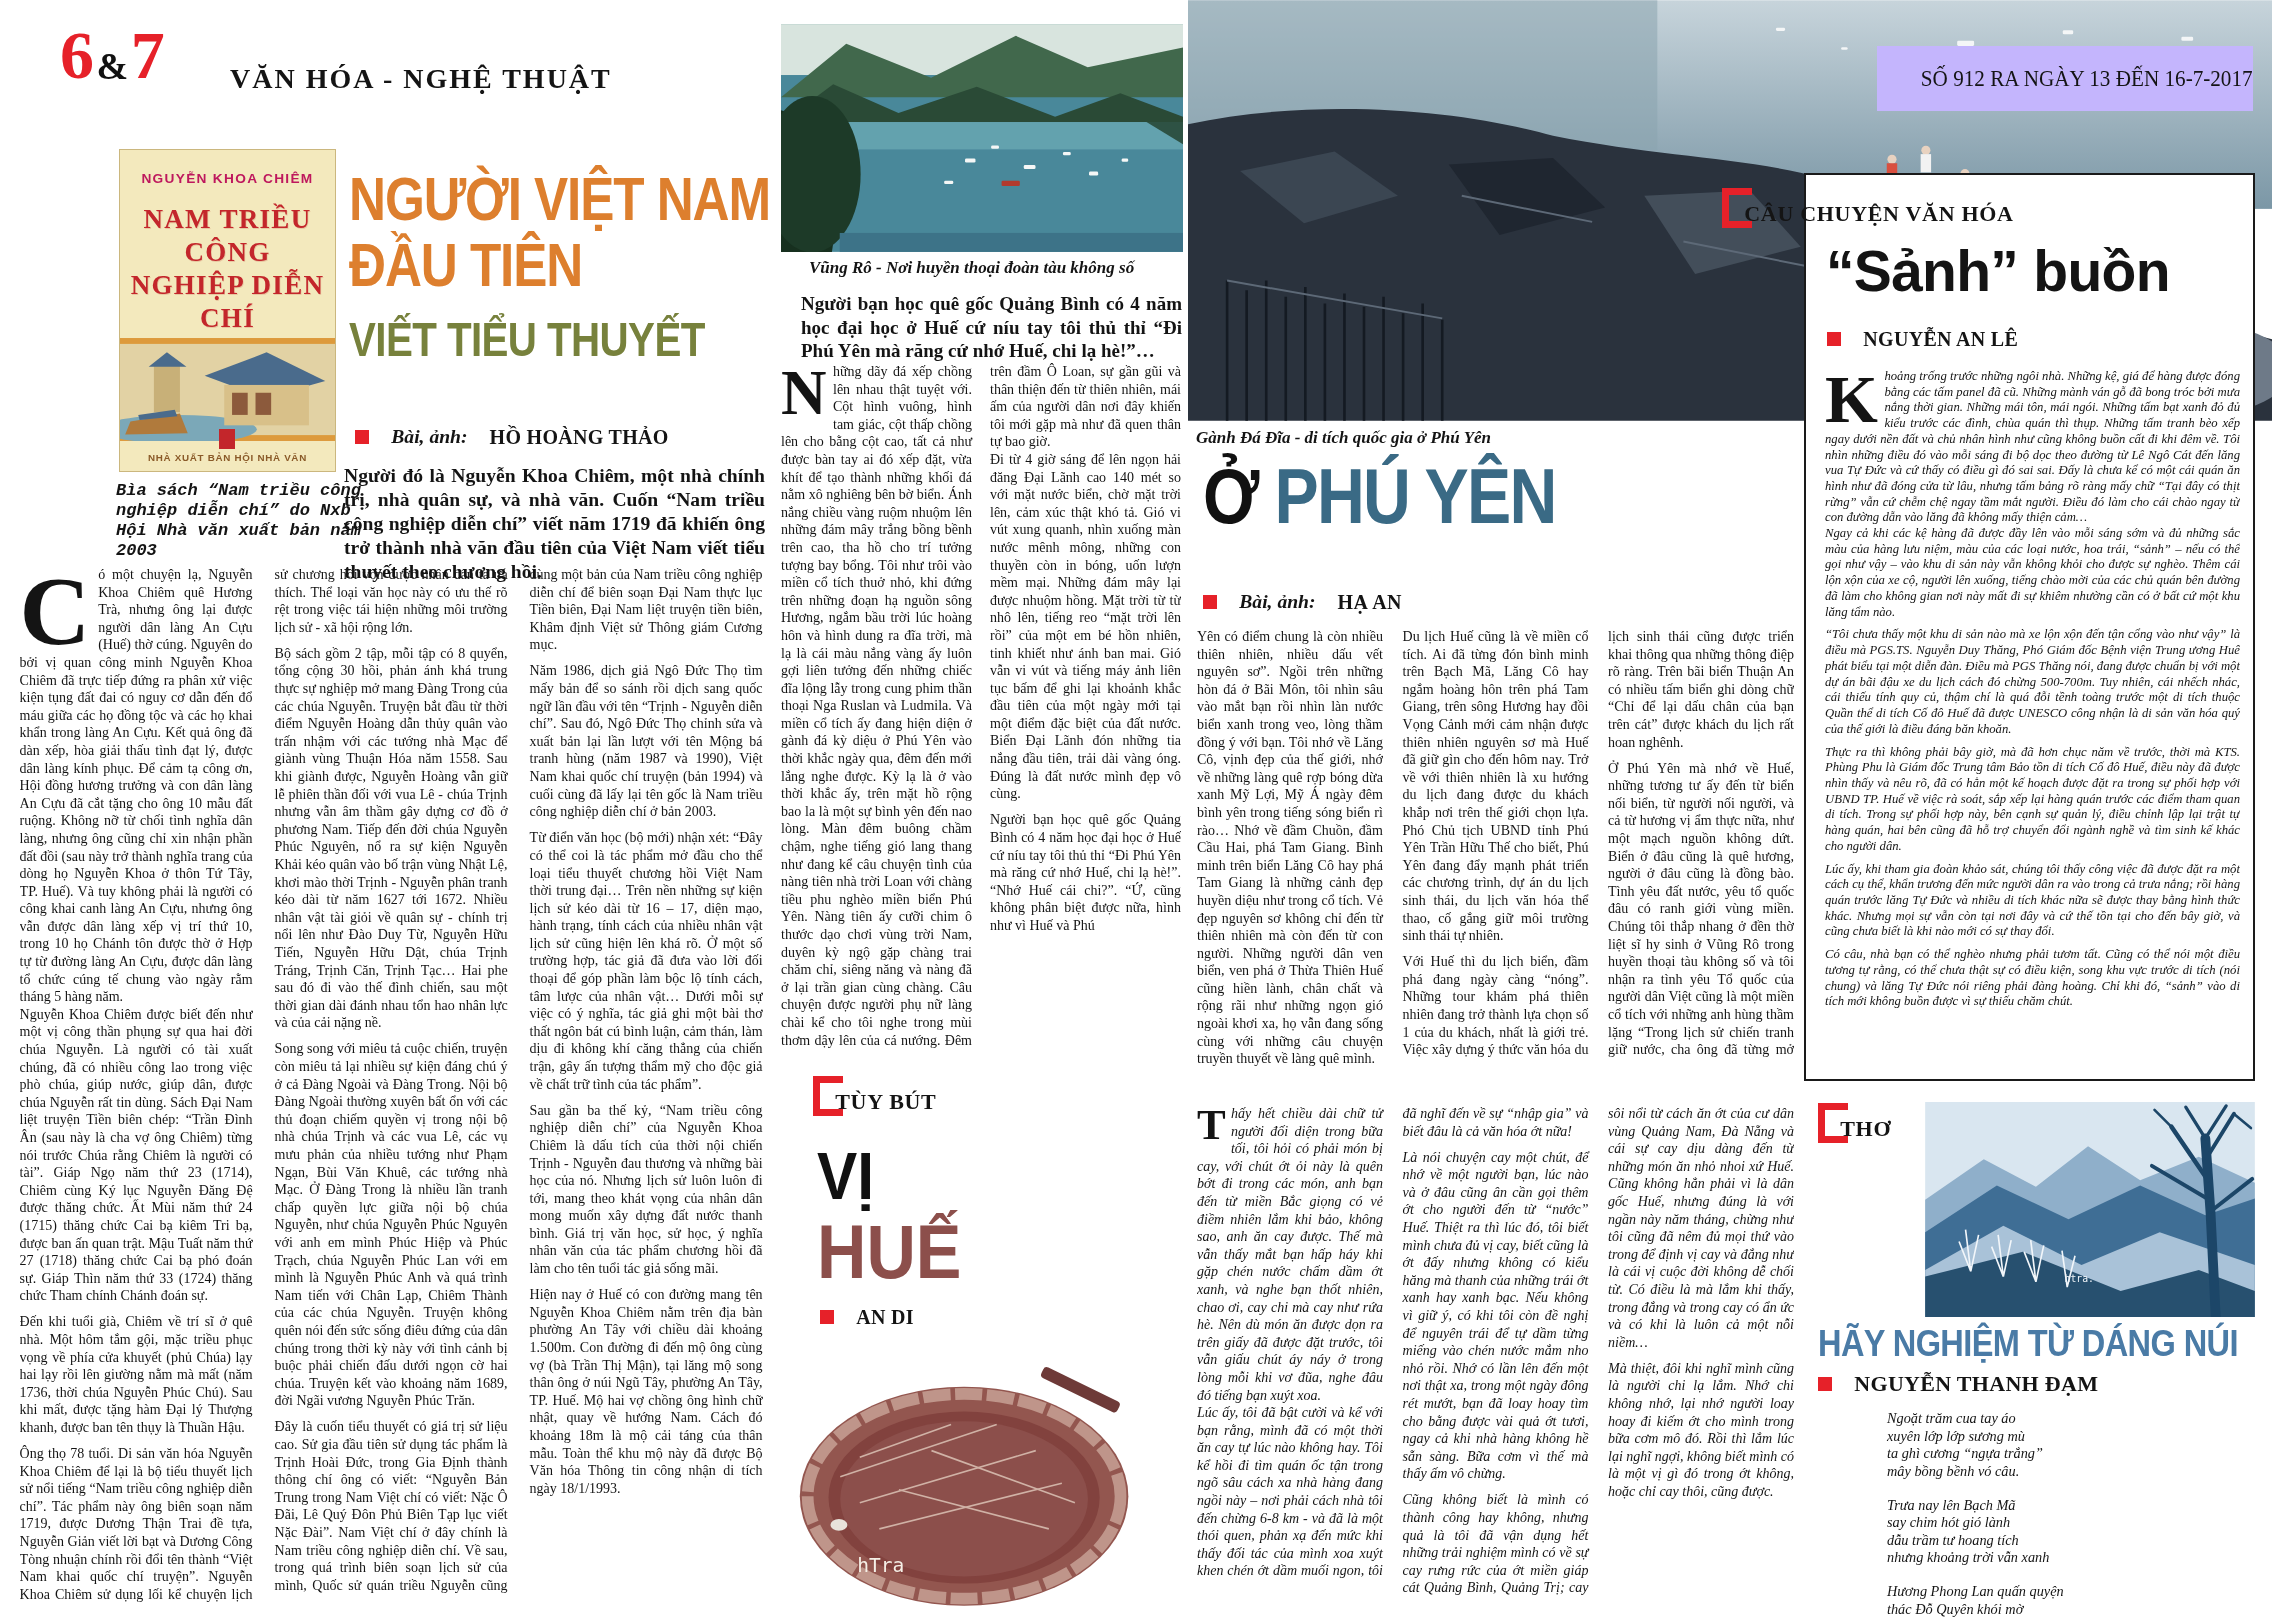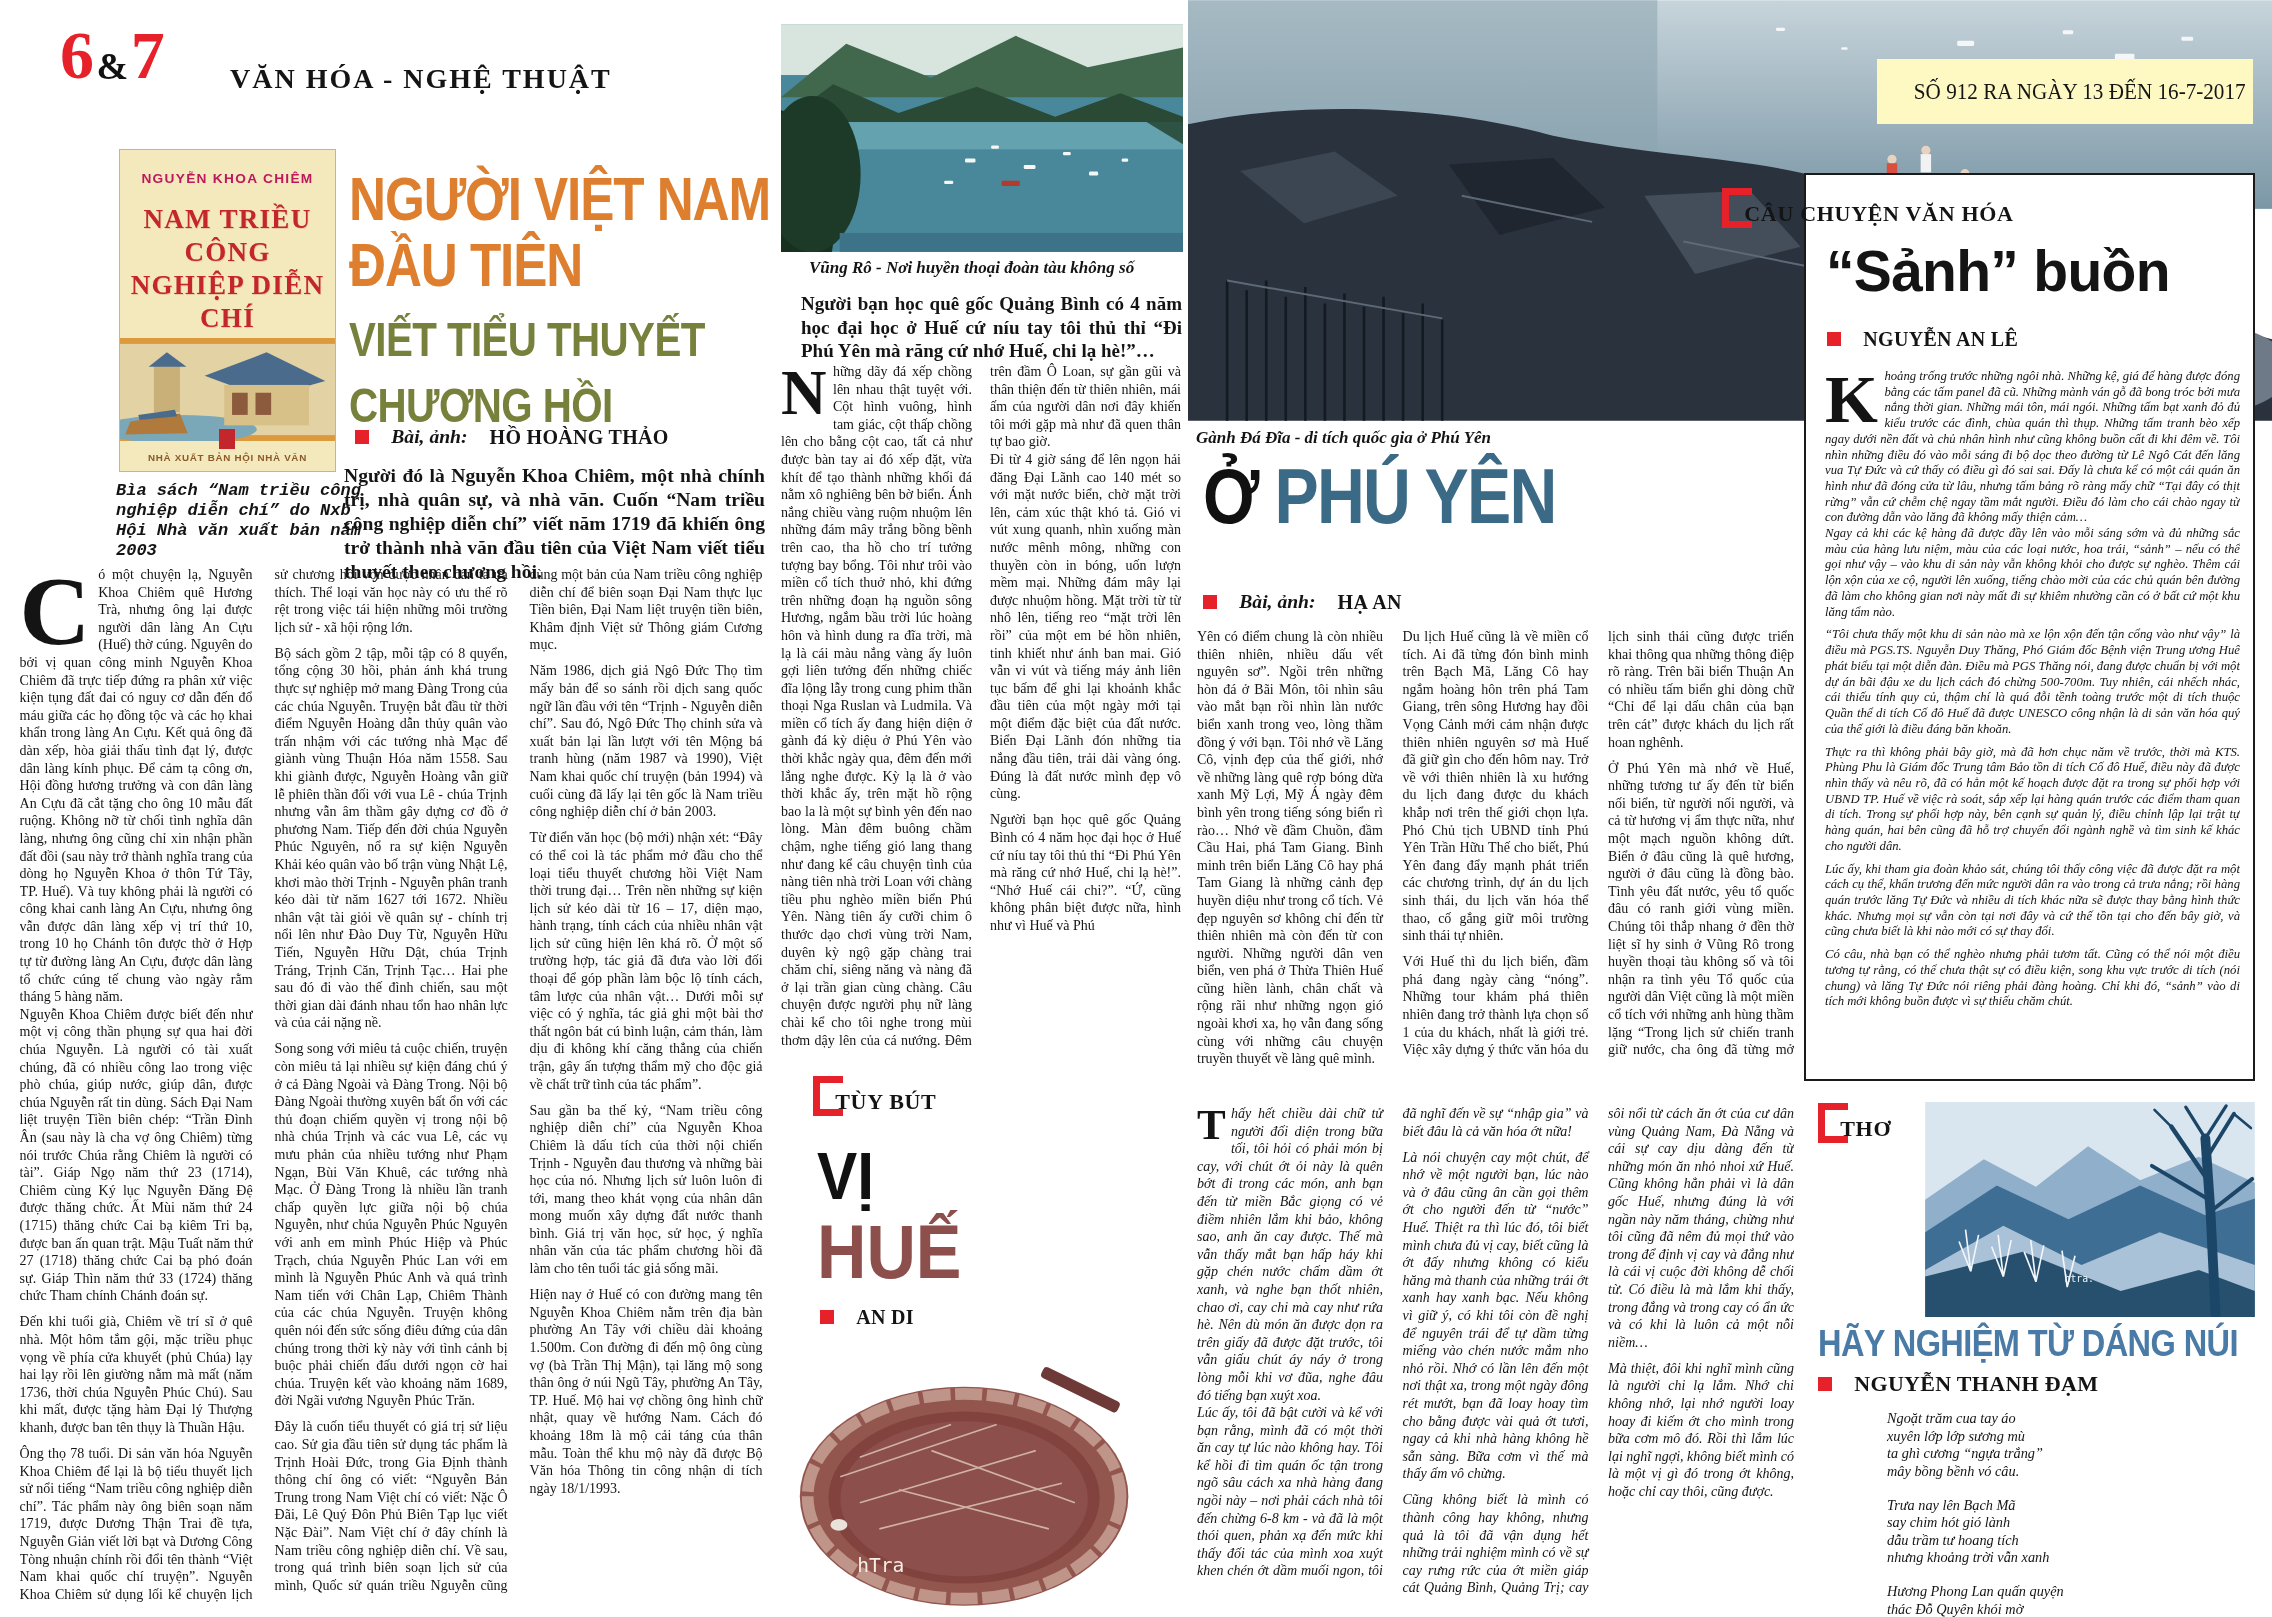--- a/index.html
+++ b/index.html
@@ -9,22 +9,22 @@
   *{margin:0;padding:0;box-sizing:border-box;}
   html,body{background:#fff;}
   body{width:2273px;height:1618px;position:relative;overflow:hidden;
        font-family:"Liberation Serif",serif;color:var(--ink);}
   .abs{position:absolute;}
   
   #masthead-page{left:60px;top:23.5px;display:flex;align-items:flex-end;}
   .pn{font:bold 68px/0.92 "Liberation Serif",serif;color:var(--red);}
   .pa{font:bold 38px/1 "Liberation Serif",serif;color:#111;margin:0 2.6px 1.3px 2.6px;}
   #masthead-section{left:230px;top:65px;font:bold 28px/1 "Liberation Serif",serif;letter-spacing:2px;}
-  #issue-band{left:1877px;top:59px;width:376px;height:65px;background:#fef9c3;
-              display:flex;align-items:center;justify-content:flex-start;}
+  #issue-band{left:1877px;top:46px;width:376px;height:65px;background:#c4b5fd;
+              display:flex;align-items:center;justify-content:flex-end;}
   #issue-text{font:23.5px/1 "Liberation Serif",serif;transform:scaleX(.9);transform-origin:right center;white-space:nowrap;}
   
   .kicker{display:flex;align-items:flex-end;}
   .kicker-bracket{width:30px;height:40px;border:7.2px solid var(--red);border-right:none;}
   .kicker-label{font:bold 22px/1 "Liberation Serif",serif;letter-spacing:0.7px;margin:0 0 2.6px -7.8px;}
   .byline{display:flex;align-items:center;gap:22px;}
   .redsq{width:14.3px;height:14.3px;background:var(--red);flex:0 0 auto;}
   .byline .lab{font:bold italic 19.6px/1 "Liberation Serif",serif;}
   .byline .nam{font:bold 20px/1 "Liberation Serif",serif;letter-spacing:0.3px;}
   .photo-cap{font:bold italic 17px/20px "Liberation Serif",serif;}
@@ -200,21 +200,20 @@
   </div>
   <div id="book-logo"></div>
   <div id="book-pub">NHÀ XUẤT BẢN HỘI NHÀ VĂN</div>
 </div>
 <div class="abs photo-cap" id="novel-caption">Bìa sách “Nam triều công nghiệp diễn chí” do Nxb Hội Nhà văn xuất bản năm 2003</div>
 
 <div class="abs" id="novel-title">
   <div class="nt-line1"><span class="condensed">NGƯỜI VIỆT NAM</span></div>
   <div class="nt-line1"><span class="condensed">ĐẦU TIÊN</span></div>
   <div class="nt-line2" style="margin-top:14.3px;"><span class="condensed">VIẾT TIỂU THUYẾT</span></div>
-  <div class="nt-line2"><span class="condensed">CHƯƠNG HỒI</span></div>
 </div>
 <div class="abs byline" id="novel-byline">
   <span class="redsq"></span>
   <span class="lab">Bài, ảnh:</span>
   <span class="nam">HỒ HOÀNG THẢO</span>
 </div>
 <div class="abs lead" id="novel-lead">Người đó là Nguyễn Khoa Chiêm, một nhà chính trị, nhà quân sự, và nhà văn. Cuốn “Nam triều công nghiệp diễn chí” viết năm 1719 đã khiến ông trở thành nhà văn đầu tiên của Việt Nam viết tiểu thuyết theo chương hồi.</div>
 <div class="abs colbody" id="novel-body">
   <span class="dc dc-c">C</span><span>ó một chuyện lạ, Nguyễn Khoa Chiêm quê Hương Trà, nhưng ông lại được người dân làng An Cựu (Huế) thờ cúng. Nguyên do bởi vị quan công minh Nguyễn Khoa Chiêm đã trực tiếp đứng ra phân xử việc kiện tụng đất đai có nguy cơ dẫn đến đổ máu giữa các họ đồng tộc và các họ khai khẩn trong làng An Cựu. Kết quả ông đã dàn xếp, hòa giải thấu tình đạt lý, được dân làng kính phục. Để cảm tạ công ơn, Hội đồng hương trưởng và con dân làng An Cựu đã cắt tặng cho ông 10 mẫu đất ruộng. Không nỡ từ chối tình nghĩa dân làng, nhưng ông cũng chỉ xin nhận phần đất đồi (sau này trở thành nghĩa trang của dòng họ Nguyễn Khoa ở thôn Tứ Tây, TP. Huế). Và tuy không phải là người có công khai canh làng An Cựu, nhưng ông vẫn được dân làng xếp vị trí thứ 10, trong 10 họ Chánh tôn được thờ ở Hợp tự từ đường làng An Cựu, được dân làng tổ chức cúng tế chung vào ngày rằm tháng 5 hàng năm.</span>
   <span><p>Nguyễn Khoa Chiêm được biết đến như một vị công thần phụng sự qua hai đời chúa Nguyễn. Là người có tài xuất chúng, đã có nhiều công lao trong việc phò chúa, giúp nước, giúp dân, được chúa Nguyễn rất tin dùng. Sách Đại Nam liệt truyện Tiền biên chép: “Trần Đình Ân (sau này là cha vợ ông Chiêm) từng nói trước Chúa rằng Chiêm là người có tài”. Giáp Ngọ năm thứ 23 (1714), Chiêm cùng Ký lục Nguyễn Đăng Đệ được thăng chức. Ất Mùi năm thứ 24 (1715) thăng chức Cai bạ kiêm Tri bạ, được ban ấn quan trật. Mậu Tuất năm thứ 27 (1718) thăng chức Cai bạ phó đoán sự. Giáp Thìn năm thứ 33 (1724) thăng chức Tham chính Chánh đoán sự.</p><p>Đến khi tuổi già, Chiêm về trí sĩ ở quê nhà. Một hôm tắm gội, mặc triều phục vọng về phía cửa khuyết (phủ Chúa) lạy hai lạy rồi lên giường nằm mà mất (năm 1736, thời chúa Nguyễn Phúc Chú). Sau khi mất, được tặng hàm Đại lý Thượng khanh, được ban tên thụy là Thuần Hậu.</p><p>Ông thọ 78 tuổi. Di sản văn hóa Nguyễn Khoa Chiêm để lại là bộ tiểu thuyết lịch sử nổi tiếng “Nam triều công nghiệp diễn chí”. Tác phẩm này ông biên soạn năm 1719, được Dương Thận Trai đề tựa, Nguyễn Giản viết lời bạt và Dương Công Tòng nhuận chính rồi đổi tên thành “Việt Nam khai quốc chí truyện”. Nguyễn Khoa Chiêm sử dụng lối kể chuyện lịch sử chương hồi vốn được nhân dân ta ưa thích. Thể loại văn học này có ưu thế rõ rệt trong việc tái hiện những môi trường lịch sử - xã hội rộng lớn.</p><p>Bộ sách gồm 2 tập, mỗi tập có 8 quyển, tổng cộng 30 hồi, phản ánh khá trung thực sự nghiệp mở mang Đàng Trong của các chúa Nguyễn. Truyện bắt đầu từ thời điểm Nguyễn Hoàng dẫn thủy quân vào trấn nhậm với các tướng nhà Mạc để giành vùng Thuận Hóa năm 1558. Sau khi giành được, Nguyễn Hoàng vẫn giữ lễ phiên thần đối với vua Lê - chúa Trịnh nhưng vẫn âm thầm gây dựng cơ đồ ở phương Nam. Tiếp đến đời chúa Nguyễn Phúc Nguyên, nổ ra sự kiện Nguyễn Khải kéo quân vào bố trận vùng Nhật Lệ, khơi mào thời Trịnh - Nguyễn phân tranh kéo dài từ năm 1627 tới 1672. Nhiều nhân vật tài giỏi về quân sự - chính trị nổi lên như Đào Duy Từ, Nguyễn Hữu Tiến, Nguyễn Hữu Dật, chúa Trịnh Tráng, Trịnh Căn, Trịnh Tạc… Hai phe sau đó đi vào thế đình chiến, sau một thời gian dài đánh nhau tổn hao nhân lực và của cải nặng nề.</p><p>Song song với miêu tả cuộc chiến, truyện còn miêu tả lại nhiều sự kiện đáng chú ý ở cả Đàng Ngoài và Đàng Trong. Nội bộ Đàng Ngoài thường xuyên bất ổn với các thủ đoạn chiếm quyền vị trong nội bộ nhà chúa Trịnh và các vua Lê, các vụ mưu phản của nhiều tướng như Phạm Ngạn, Bùi Văn Khuê, các tướng nhà Mạc. Ở Đàng Trong là nhiều lần tranh chấp quyền lực giữa nội bộ chúa Nguyễn, như chúa Nguyễn Phúc Nguyên với anh em mình Phúc Hiệp và Phúc Trạch, chúa Nguyễn Phúc Lan với em mình là Nguyễn Phúc Anh và quá trình Nam tiến với Chân Lạp, Chiêm Thành của các chúa Nguyễn. Truyện không quên nói đến sức sống điêu đứng của dân chúng trong thời kỳ này với tình cảnh bị buộc phải chiến đấu dưới ngọn cờ hai chúa. Truyện kết vào khoảng năm 1689, đời Ngãi vương Nguyễn Phúc Trăn.</p><p>Đây là cuốn tiểu thuyết có giá trị sử liệu cao. Sử gia đầu tiên sử dụng tác phẩm là Trịnh Hoài Đức, trong Gia Định thành thông chí ông có viết: “Nguyễn Bản Trung trong Nam Việt chí có viết: Nặc Ô Đãi, Lê Quý Đôn Phủ Biên Tạp lục viết Nặc Đài”. Nam Việt chí ở đây chính là Nam triều công nghiệp diễn chí. Về sau, trong quá trình biên soạn lịch sử của mình, Quốc sử quán triều Nguyễn cũng dùng một bản của Nam triều công nghiệp diễn chí để biên soạn Đại Nam thực lục Tiền biên, Đại Nam liệt truyện tiền biên, Khâm định Việt sử Thông giám Cương mục.</p><p>Năm 1986, dịch giả Ngô Đức Thọ tìm mấy bản để so sánh rồi dịch sang quốc ngữ lần đầu với tên “Trịnh - Nguyễn diễn chí”. Sau đó, Ngô Đức Thọ chỉnh sửa và xuất bản lại lần lượt với tên Mộng bá tranh hùng (năm 1987 và 1990), Việt Nam khai quốc chí truyện (bản 1994) và cuối cùng đã lấy lại tên gốc là Nam triều công nghiệp diễn chí ở bản 2003.</p><p>Từ điển văn học (bộ mới) nhận xét: “Đây có thể coi là tác phẩm mở đầu cho thể loại tiểu thuyết chương hồi Việt Nam thời trung đại… Trên nền những sự kiện lịch sử kéo dài từ 16 – 17, diện mạo, hành trạng, tính cách của nhiều nhân vật lịch sử cũng hiện lên khá rõ. Ở một số trường hợp, tác giả đã đưa vào lời đối thoại để góp phần làm bộc lộ tính cách, tâm lược của nhân vật… Dưới mỗi sự việc có ý nghĩa, tác giả ghi một bài thơ thất ngôn bát cú bình luận, cảm thán, làm dịu đi không khí căng thẳng của chiến trận, gây ấn tượng thẩm mỹ cho độc giả về chất trữ tình của tác phẩm”.</p><p>Sau gần ba thế kỷ, “Nam triều công nghiệp diễn chí” của Nguyễn Khoa Chiêm là dấu tích của thời nội chiến Trịnh - Nguyễn đau thương và những bài học của nó. Nhưng lịch sử luôn luôn đi tới, mang theo khát vọng của nhân dân mong muốn xây dựng đất nước thanh bình. Giá trị văn học, sử học, ý nghĩa nhân văn của tác phẩm chương hồi đã làm cho tên tuổi tác giả sống mãi.</p><p>Hiện nay ở Huế có con đường mang tên Nguyễn Khoa Chiêm nằm trên địa bàn phường An Tây với chiều dài khoảng 1.500m. Con đường đi đến mộ ông cùng vợ (bà Trần Thị Mận), tại lăng mộ song thân ông ở núi Ngũ Tây, phường An Tây, TP. Huế. Mộ hai vợ chồng ông hình chữ nhật, quay về hướng Nam. Cách đó khoảng 18m là mộ cải táng của thân mẫu. Toàn thể khu mộ này đã được Bộ Văn hóa Thông tin công nhận di tích ngày 18/1/1993.</p></span>

